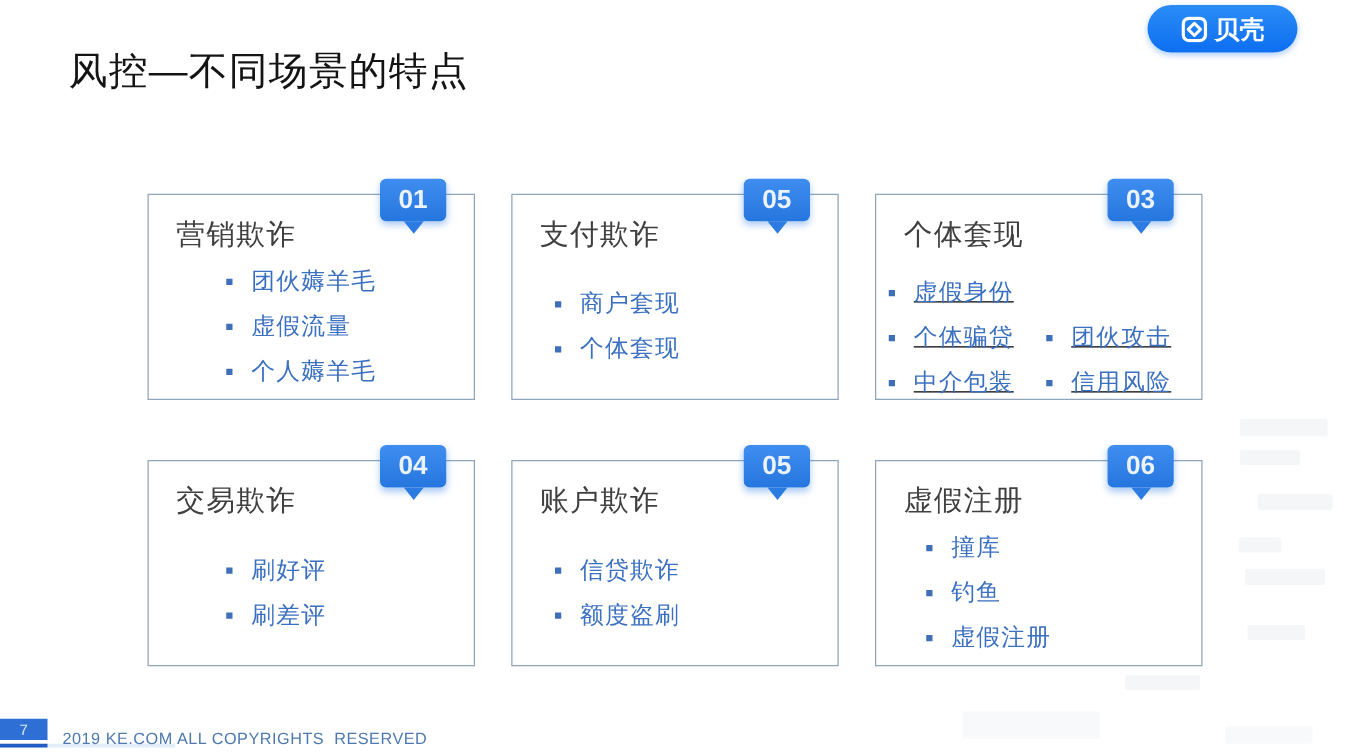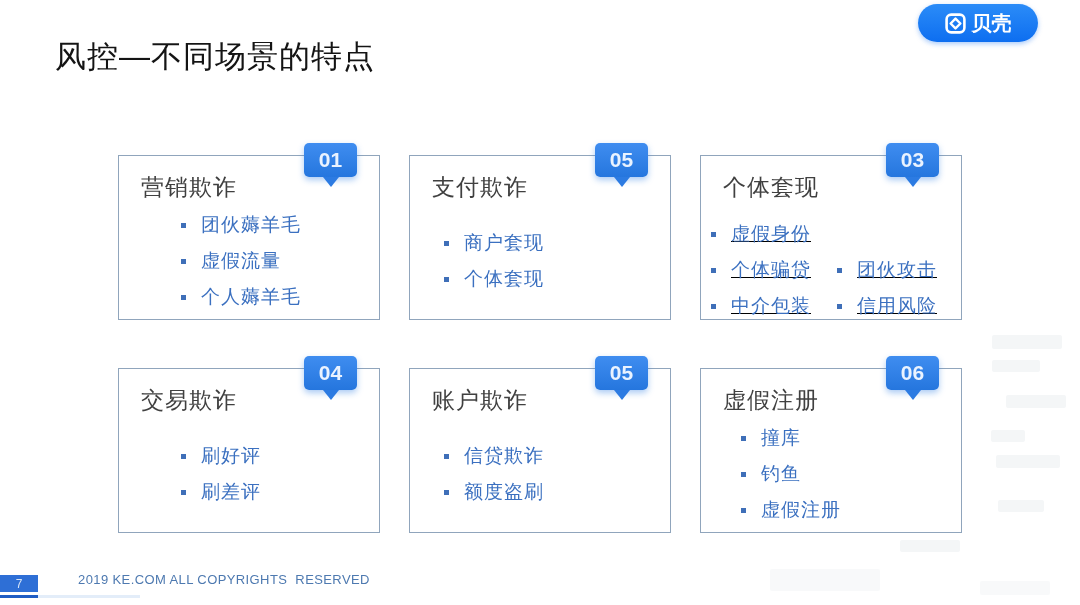--- a/index.html
+++ b/index.html
@@ -86,24 +86,23 @@
   }
   .progress-track {
     position:absolute; left:0; bottom:7px;
     width:140px; height:3px; background:#e3edf9;
   }
   .progress-fill {
     position:absolute; left:0; bottom:7px;
     width:38px; height:3px; background:#1f5dc4;
   }
   .copyright {
-    position:absolute; left:50px; bottom:18px;
+    position:absolute; left:50px; bottom:7px;
     font-size:13px; color:#4d79b0; letter-spacing:.4px;
     white-space:pre;
-    margin-left:28px;
   }
 
   
   .wm { position:absolute; background:rgba(150,165,180,.10); border-radius:2px; }
   .wm1 { right:18px;  top:335px; width:70px; height:14px; }
   .wm2 { right:40px;  top:360px; width:48px; height:12px; }
   .wm3 { right:14px;  top:395px; width:60px; height:13px; }
   .wm4 { right:55px;  top:430px; width:34px; height:12px; }
   .wm5 { right:20px;  top:455px; width:64px; height:13px; }
   .wm6 { right:36px;  top:500px; width:46px; height:12px; }

